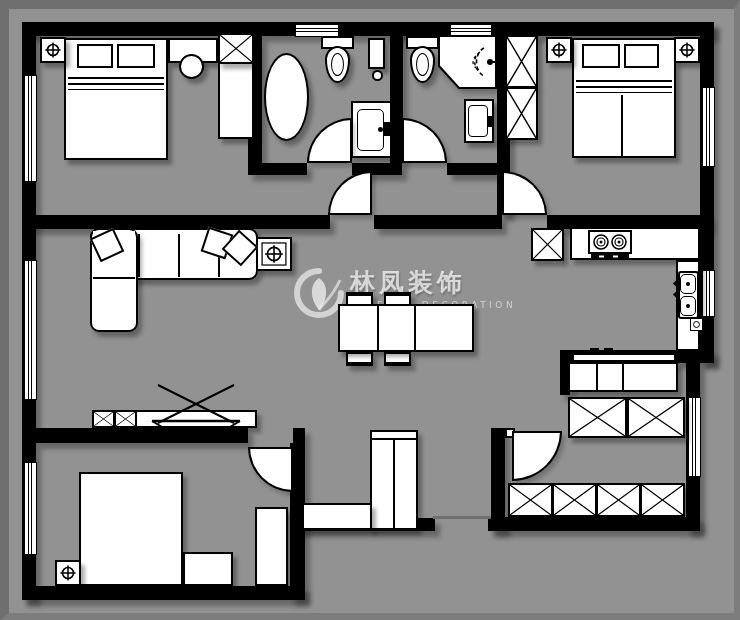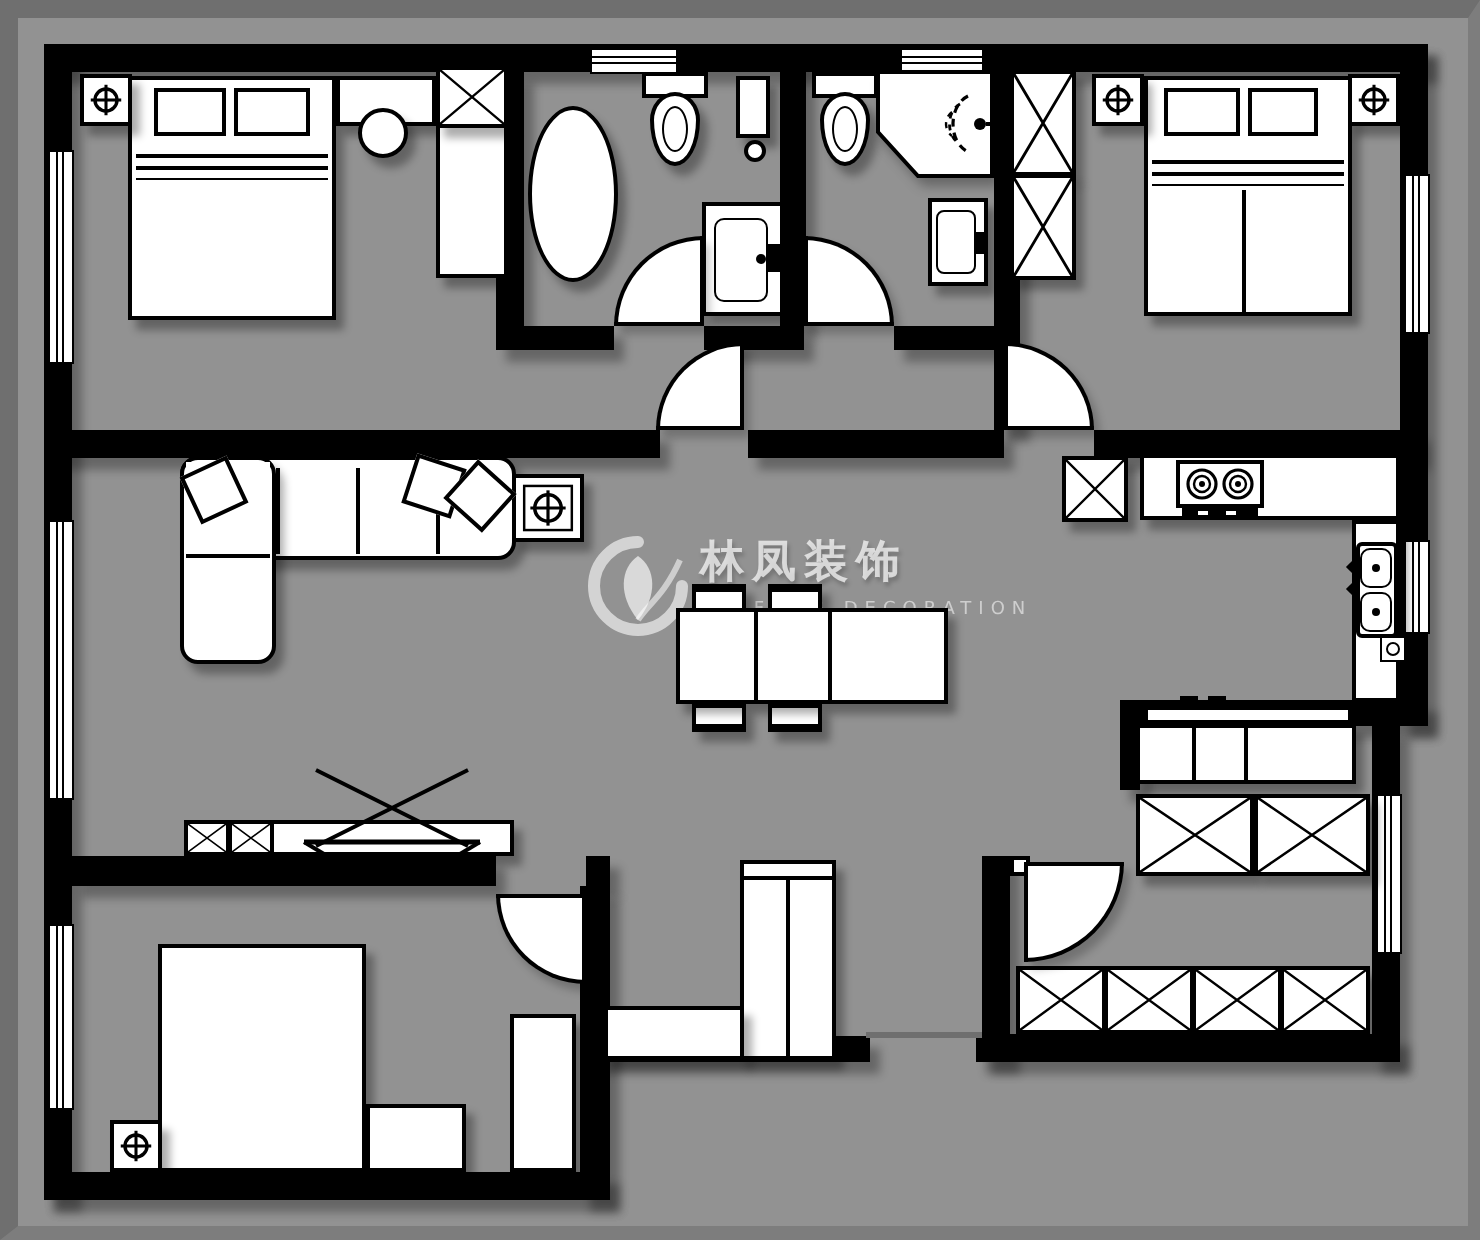--- a/index.html
+++ b/index.html
@@ -23,21 +23,21 @@
   .tl{border-radius:100% 0 0 0;} .tr{border-radius:0 100% 0 0;}
   .bl{border-radius:0 0 0 100%;} .br{border-radius:0 0 100% 0;}
   .round{border-radius:50%;}
   .sofa{border-radius:9px;}
   .svgbox{position:absolute;z-index:6;}
   .svgbox svg{display:block;width:100%;height:100%;}
   .chair-t{box-shadow:4px 5px 4px rgba(0,0,0,0.32), inset 0 4px 0 -2px #000;}
   .chair-b{box-shadow:4px 5px 4px rgba(0,0,0,0.32), inset 0 -4px 0 -2px #000;}
   .bedlines{position:absolute;z-index:6;background:repeating-linear-gradient(180deg,#000 0 2px,transparent 2px 6px);}
   .wm{position:absolute;z-index:2;color:rgba(255,255,255,0.70);}
-  .wm-title{font-size:22px;font-weight:bold;letter-spacing:4px;white-space:nowrap;
+  .wm-title{font-size:25px;font-weight:bold;letter-spacing:4px;white-space:nowrap;
             text-shadow:1px 2px 2px rgba(0,0,0,0.22);}
   .wm-sub{font-size:9px;letter-spacing:3.5px;color:rgba(255,255,255,0.55);white-space:nowrap;}
   .pillow{position:absolute;background:#fff;border:2px solid #000;z-index:7;box-sizing:border-box;}
 </style>
 </head>
 <body>
 
 <div class="page">
 
   <div class="wm abs" style="left:294px;top:268px;width:50px;height:50px;">

